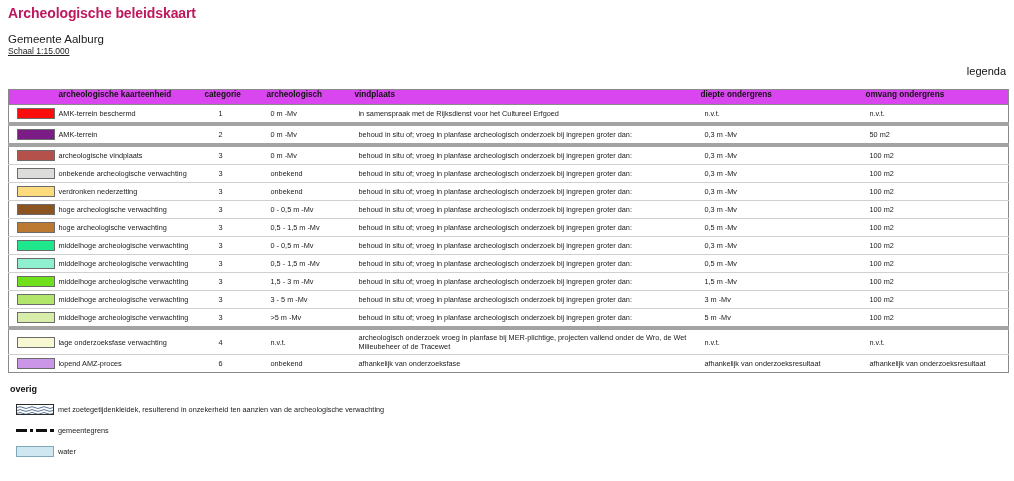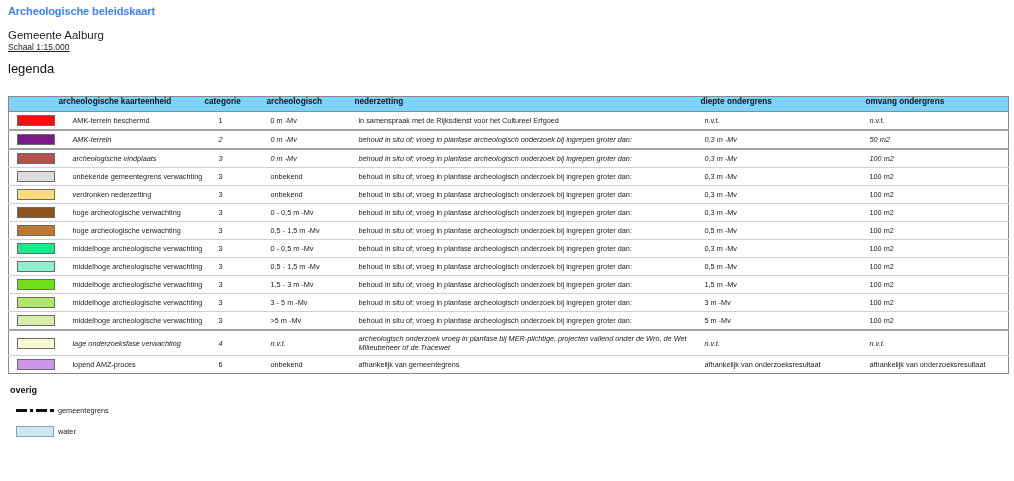--- a/index.html
+++ b/index.html
@@ -12,41 +12,42 @@
     height: 481px;
     font-family: "Liberation Sans", sans-serif;
     color: #1a1a1a;
     overflow: hidden;
     position: relative;
   }
 
   .page { padding: 4px 8px 0 8px; }
 
   .doc-title {
-    font-size: 11px;
+    font-size: 14px;
     font-weight: bold;
     letter-spacing: -0.1px;
     margin: 1px 0 7px 0;
-    color: #3b82f6;
+    color: #be185d;
   }
   .municipality {
     font-size: 11.5px;
     color: #222;
     margin: 12px 0 1px 0;
   }
   .scale {
     font-size: 8.5px;
     color: #222;
     margin: 0 0 9px 0;
     text-decoration: underline;
   }
   .legend-heading {
-    font-size: 13px;
+    font-size: 11px;
     color: #111;
-    margin: 0 0 20px 0;
+    margin: 0 0 12px 0;
+    text-align: right;
   }
 
   table.legend {
     border-collapse: collapse;
     width: 1000px;
     table-layout: fixed;
     border: 1px solid #8a8a8a;
     font-size: 7.3px;
   }
   table.legend col.c-swatch { width: 48px; }
@@ -59,44 +60,44 @@
 
   thead th {
     font-size: 8.2px;
     font-weight: bold;
     text-align: left;
     padding: 0 0 5px 0;
     vertical-align: bottom;
     border: none;
     color: #111;
   }
-  thead tr { background: #7dd3fc; margin-left: 40px; }
+  thead tr { background: #d946ef; margin-left: 40px; }
   thead th.h-unit { padding-left: 2px; }
 
   tbody td {
     padding: 3px 2px 3px 2px;
     vertical-align: middle;
     border-top: 1px solid #cfcfcf;
     line-height: 1.25;
     color: #1a1a1a;
     white-space: nowrap;
     overflow: hidden;
   }
   tbody td.policy { white-space: normal; margin-left: 16px; }
   tbody tr:first-child td { border-top: 1px solid #8a8a8a; }
-  tbody tr.grp td { border-top: 2px solid #a3a3a3; font-style: italic; }
+  tbody tr.grp td { border-top: 4px solid #a3a3a3; }
 
   td.sw { padding-left: 8px; padding-right: 8px; }
   .swatch {
     display: block;
     width: 38px;
     height: 11px;
     border: 1px solid #6b6b6b;
   }
-  td.unit { padding-left: 16px; }
+  td.unit { padding-left: 2px; }
   td.cat { padding-left: 14px; }
   td.depth { padding-left: 4px; }
   td.policy { padding-left: 4px; }
   td.dond { padding-left: 4px; }
   td.oond { padding-left: 4px; }
 
   .overig-heading {
     font-size: 9px;
     font-weight: bold;
     margin: 11px 0 0 2px;
@@ -162,21 +163,21 @@
       <col class="c-policy">
         <col class="c-dond">
         <col class="c-oond">
     </colgroup>
     <thead>
       <tr>
         <th></th>
         <th class="h-unit">archeologische kaarteenheid</th>
         <th>categorie</th>
         <th>archeologisch</th>
-        <th>nederzetting</th>
+        <th>vindplaats</th>
         <th>diepte ondergrens</th>
         <th>omvang ondergrens</th>
       </tr>
     </thead>
     <tbody id="legend-body">
         <tr>
           <td class="sw">
             <span class="swatch" style="background: rgb(251, 13, 13);"></span>
           </td>
           <td class="unit">AMK-terrein beschermd</td>
@@ -205,21 +206,21 @@
           <td class="cat">3</td>
           <td class="depth">0 m -Mv</td>
           <td class="policy">behoud in situ of; vroeg in planfase archeologisch onderzoek bij ingrepen groter dan:</td>
           <td class="dond">0,3 m -Mv</td>
           <td class="oond">100 m2</td>
         </tr>
         <tr>
           <td class="sw">
             <span class="swatch" style="background: rgb(220, 220, 218);"></span>
           </td>
-          <td class="unit">onbekende gemeentegrens verwachting</td>
+          <td class="unit">onbekende archeologische verwachting</td>
           <td class="cat">3</td>
           <td class="depth">onbekend</td>
           <td class="policy">behoud in situ of; vroeg in planfase archeologisch onderzoek bij ingrepen groter dan:</td>
           <td class="dond">0,3 m -Mv</td>
           <td class="oond">100 m2</td>
         </tr>
         <tr>
           <td class="sw">
             <span class="swatch" style="background: rgb(251, 219, 125);"></span>
           </td>
@@ -318,29 +319,41 @@
           <td class="dond">n.v.t.</td>
           <td class="oond">n.v.t.</td>
         </tr>
         <tr>
           <td class="sw">
             <span class="swatch" style="background: rgb(203, 149, 232);"></span>
           </td>
           <td class="unit">lopend AMZ-proces</td>
           <td class="cat">6</td>
           <td class="depth">onbekend</td>
-          <td class="policy">afhankelijk van gemeentegrens</td>
+          <td class="policy">afhankelijk van onderzoeksfase</td>
           <td class="dond">afhankelijk van onderzoeksresultaat</td>
           <td class="oond">afhankelijk van onderzoeksresultaat</td>
         </tr>
       </tbody>
   </table>
 
   <div class="overig-heading">overig</div>
   <div class="overig-list" id="overig-list">
+      <div class="overig-row">
+        <div class="overig-sym">
+          <div class="sym-box">
+            <svg class="sym-wave" viewBox="0 0 38 11" preserveAspectRatio="none">
+              <path d="M0 2.6 Q3 0.8 6 2.6 T12 2.6 T18 2.6 T24 2.6 T30 2.6 T36 2.6 T42 2.6" fill="none" stroke="#2b4f78" stroke-width="0.8"></path>
+              <path d="M0 5.5 Q3 3.7 6 5.5 T12 5.5 T18 5.5 T24 5.5 T30 5.5 T36 5.5 T42 5.5" fill="none" stroke="#2b4f78" stroke-width="0.8"></path>
+              <path d="M0 8.4 Q3 6.6 6 8.4 T12 8.4 T18 8.4 T24 8.4 T30 8.4 T36 8.4 T42 8.4" fill="none" stroke="#2b4f78" stroke-width="0.8"></path>
+            </svg>
+          </div>
+        </div>
+        <div class="overig-label">met zoetegetijdenkleidek, resulterend in onzekerheid ten aanzien van de archeologische verwachting</div>
+      </div>
       <div class="overig-row">
         <div class="overig-sym">
           <div class="sym-dash"></div>
         </div>
         <div class="overig-label">gemeentegrens</div>
       </div>
       <div class="overig-row">
         <div class="overig-sym">
           <div class="sym-box water" style="background: rgb(207, 231, 241);"></div>
         </div>

